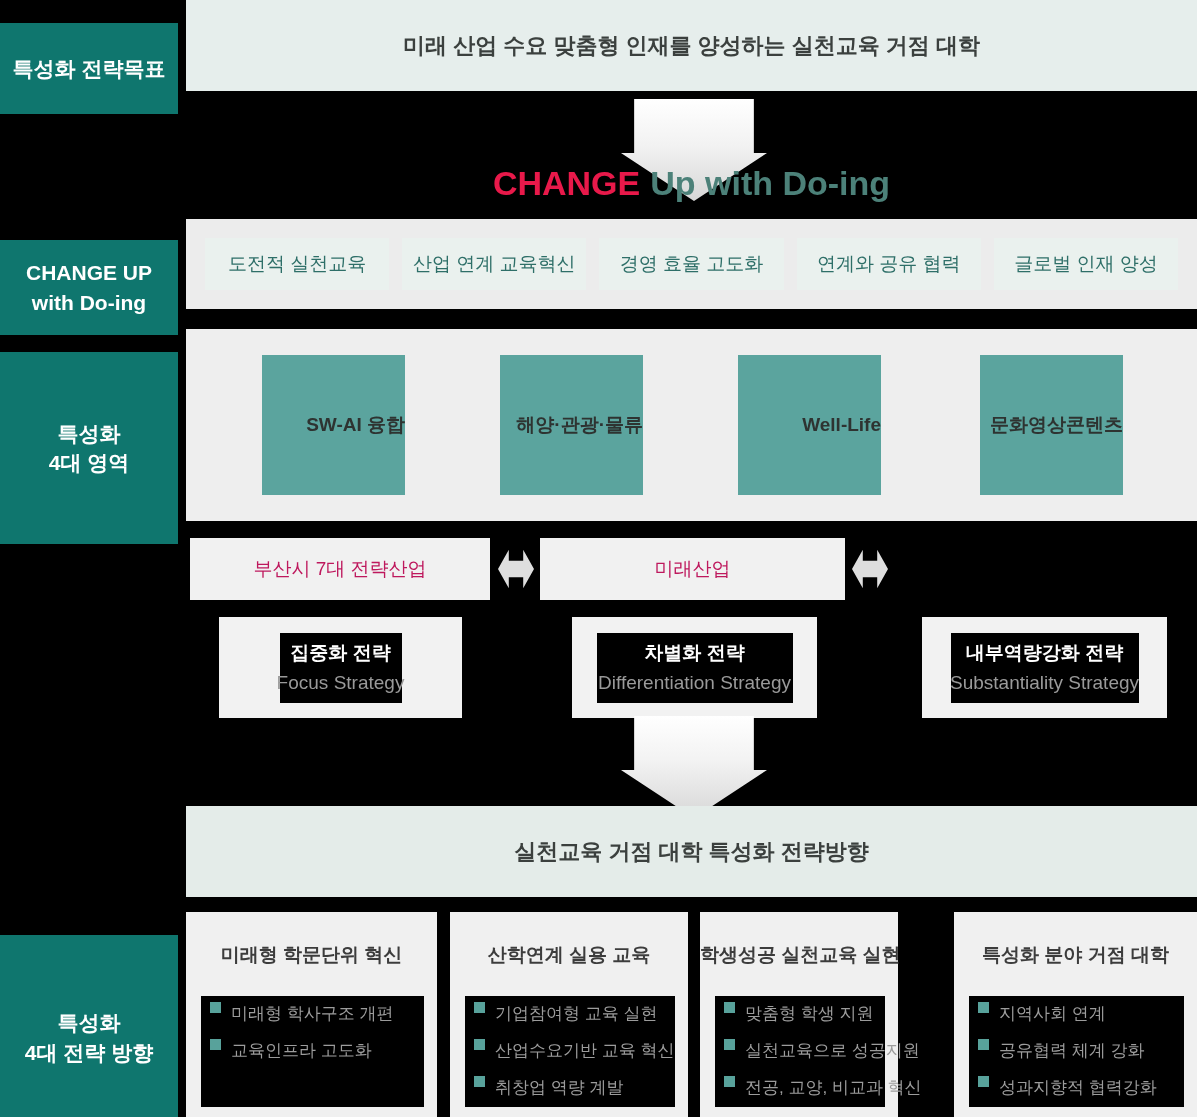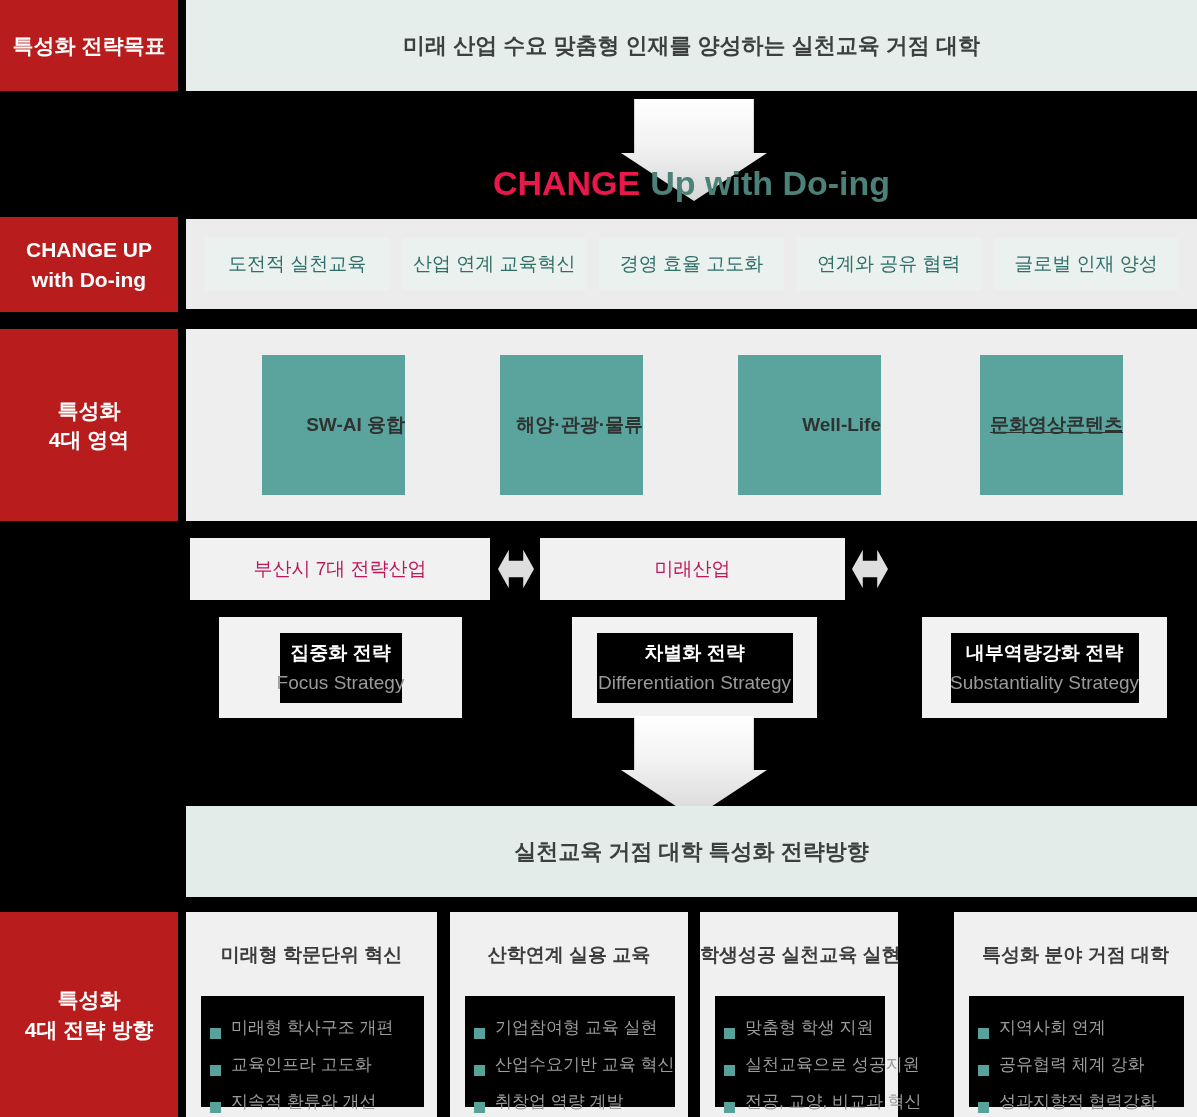--- a/index.html
+++ b/index.html
@@ -1,22 +1,22 @@
 <!DOCTYPE html>
 <html><head>
 <meta charset="utf-8">
 <style>
   html,body{margin:0;padding:0;background:#000;}
   #canvas{position:relative;width:1197px;height:1117px;background:#000;overflow:hidden;
           font-family:"Liberation Sans","DejaVu Sans",sans-serif;}
 
   
-  .side{position:absolute;left:0;width:178px;background:#b91c1c;color:#ffffff;
+  .side{position:absolute;left:0;width:178px;background:#0f766e;color:#ffffff;
         display:flex;flex-direction:column;align-items:center;justify-content:center;
-        font-weight:bold;font-size:21px;line-height:1.4;text-align:center;}
+        font-weight:bold;font-size:21px;line-height:1.4;text-align:center;margin-top:23px;}
   #side-goal{top:0;height:91px;}
   #side-changeup{top:217px;height:95px;}
   #side-areas{top:329px;height:192px;}
   #side-directions{top:912px;height:205px;}
 
   
   #goal-bar{position:absolute;left:186px;top:0;width:1011px;height:91px;background:#e6eeec;
             display:flex;align-items:center;justify-content:center;
             font-weight:bold;font-size:22px;color:#3b403e;}
 
@@ -37,21 +37,21 @@
   #changeup-area{position:absolute;left:186px;top:219px;width:1011px;height:90px;background:#ececec;
                  display:flex;align-items:center;gap:13px;padding:0 19px;box-sizing:border-box;}
   .cu-box{flex:1;height:52px;background:#eaf1ee;display:flex;align-items:center;justify-content:center;
           font-size:19px;color:#2e6f68;white-space:nowrap;}
 
   
   #areas-area{position:absolute;left:186px;top:329px;width:1011px;height:192px;background:#eeeeee;}
   .area-box{position:absolute;top:26px;width:143px;height:140px;background:#5ba49e;
             display:flex;align-items:center;justify-content:flex-end;text-align:center;
             font-weight:bold;font-size:19px;color:#2e3331;}
-  #area-0{left:76px;} #area-1{left:314px;} #area-2{left:552px;} #area-3{left:794px;text-decoration:underline;}
+  #area-0{left:76px;} #area-1{left:314px;} #area-2{left:552px;} #area-3{left:794px;}
 
   
   .map-box{position:absolute;top:538px;height:62px;background:#f1f1f1;
            display:flex;align-items:center;justify-content:center;
            font-size:19px;color:#be185d;white-space:nowrap;}
   #map-0{left:190px;width:300px;}
   #map-1{left:540px;width:305px;font-family:Liberation Mono, monospace;}
   #map-2{left:895px;width:302px;}
   .connector{position:absolute;top:547px;width:36px;height:44px;background:#dedede;
              clip-path:polygon(0 50%,30% 6%,30% 31%,70% 31%,70% 6%,100% 50%,70% 94%,70% 69%,30% 69%,30% 94%);}
@@ -77,21 +77,21 @@
 
   
   .dir-col{position:absolute;top:912px;height:205px;background:#f0f0f0;}
   #col-0{left:186px;width:251px;}
   #col-1{left:450px;width:238px;}
   #col-2{left:700px;width:198px;}
   #col-3{left:954px;width:243px;}
   .col-title{margin-top:30px;text-align:center;font-weight:bold;font-size:19px;color:#3c3c3c;white-space:nowrap;}
   .col-patch{position:absolute;left:15px;right:13px;top:84px;bottom:10px;background:#000000;}
   .blist{position:absolute;left:24px;top:90px;right:4px;margin:0;padding:0;list-style:none;}
-  .blist li{display:flex;align-items:flex-end;gap:10px;height:37px;}
+  .blist li{display:flex;align-items:flex-start;gap:10px;height:37px;}
   .sq{width:11px;height:11px;background:#58a29b;flex:none;}
   .btxt{font-size:17px;color:#9c9c9c;white-space:nowrap;}
 </style>
 </head>
 <body>
 
 <div id="canvas">
 
   <div class="side" id="side-goal">
     <span>특성화 전략목표</span>
@@ -190,24 +190,20 @@
     <div class="col-patch"></div>
     <ul class="blist">
       <li>
           <span class="sq"></span>
           <span class="btxt">미래형 학사구조 개편</span>
         </li>
       <li>
           <span class="sq"></span>
           <span class="btxt">교육인프라 고도화</span>
         </li>
-      <li>
-          <span class="sq"></span>
-          <span class="btxt">지속적 환류와 개선</span>
-        </li>
     </ul>
   </div>
   <div class="dir-col" id="col-1">
     <div class="col-title">산학연계 실용 교육</div>
     <div class="col-patch"></div>
     <ul class="blist">
       <li>
           <span class="sq"></span>
           <span class="btxt">기업참여형 교육 실현</span>
         </li>

